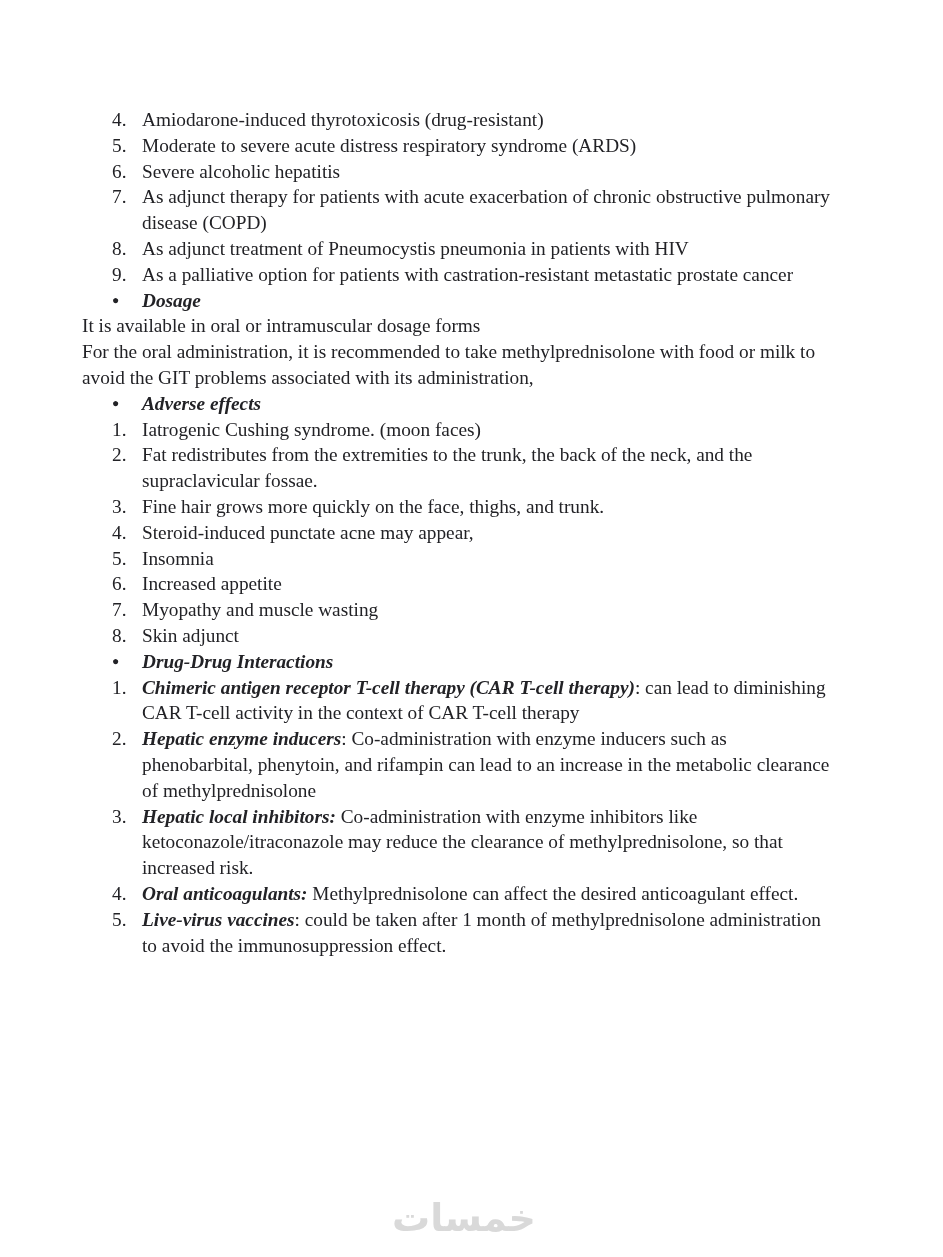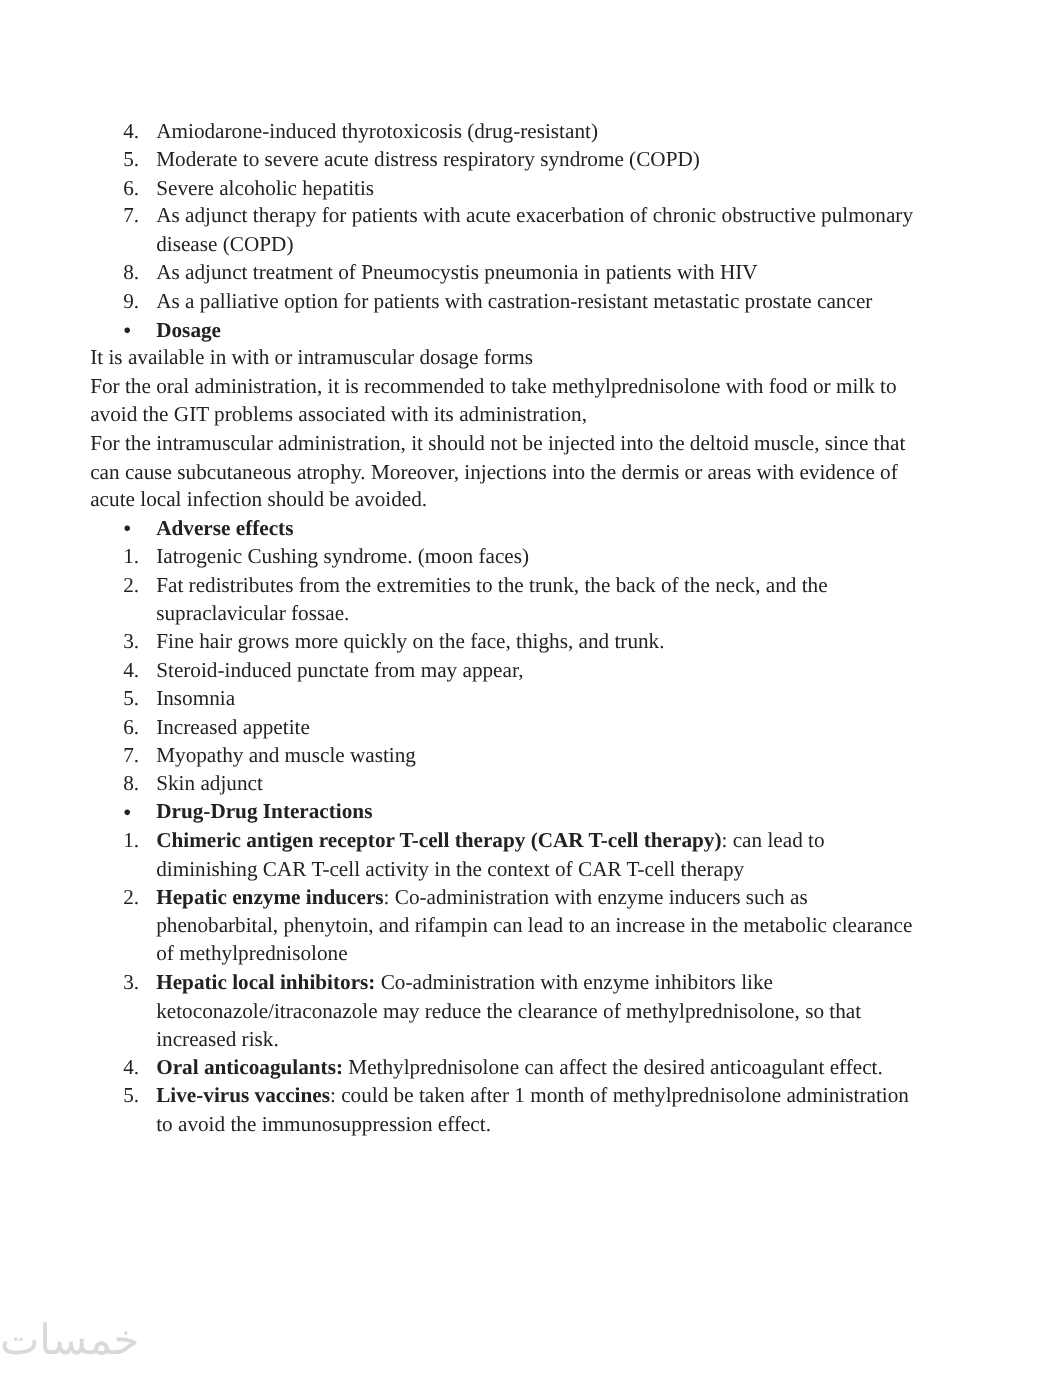--- a/index.html
+++ b/index.html
@@ -33,47 +33,47 @@
   }
   .list-marker {
     flex: 0 0 30px;
     line-height: 25.8px;
   }
   .list-marker.bullet {
     font-size: 12px;
     line-height: 25.8px;
   }
   .item-text { flex: 1 1 auto; }
-  .item-text b, .item-text strong { font-weight: bold; }
+  .item-text b, .item-text strong { font-weight: bold; font-style: italic; }
   .watermark {
     position: absolute;
     left: 0; top: 1196px;
     width: 928px;
-    text-align: left;
+    text-align: center;
     font-family: "DejaVu Sans", sans-serif;
     font-size: 38px;
-    font-weight: normal;
+    font-weight: bold;
     letter-spacing: 1px;
     color: #d9d9d9;
     direction: rtl;
   }
 </style>
 </head>
 <body>
 
 <div class="page" style="background: rgb(255, 255, 255);">
   <div class="content" id="doc-content" style="color: rgb(34, 34, 38);">
       <div class="list">
         <div class="list-row">
           <span class="list-marker">4.</span>
           <span class="item-text"><span>Amiodarone-induced thyrotoxicosis (drug-resistant)</span></span>
         </div>
         <div class="list-row">
           <span class="list-marker">5.</span>
-          <span class="item-text"><span>Moderate to severe acute distress respiratory syndrome (COPD)</span></span>
+          <span class="item-text"><span>Moderate to severe acute distress respiratory syndrome (ARDS)</span></span>
         </div>
         <div class="list-row">
           <span class="list-marker">6.</span>
           <span class="item-text"><span>Severe alcoholic hepatitis</span></span>
         </div>
         <div class="list-row">
           <span class="list-marker">7.</span>
           <span class="item-text"><span>As adjunct therapy for patients with acute exacerbation of chronic obstructive pulmonary disease (COPD)</span></span>
         </div>
         <div class="list-row">
@@ -82,43 +82,42 @@
         </div>
         <div class="list-row">
           <span class="list-marker">9.</span>
           <span class="item-text"><span>As a palliative option for patients with castration-resistant metastatic prostate cancer</span></span>
         </div>
         <div class="list-row">
           <span class="list-marker bullet">●</span>
           <span class="item-text"><b>Dosage</b></span>
         </div>
       </div>
-      <p class="para">It is available in with or intramuscular dosage forms</p>
+      <p class="para">It is available in oral or intramuscular dosage forms</p>
       <p class="para">For the oral administration, it is recommended to take methylprednisolone with food or milk to avoid the GIT problems associated with its administration,</p>
-      <p class="para">For the intramuscular administration, it should not be injected into the deltoid muscle, since that can cause subcutaneous atrophy. Moreover, injections into the dermis or areas with evidence of acute local infection should be avoided.</p>
       <div class="list">
         <div class="list-row">
           <span class="list-marker bullet">●</span>
           <span class="item-text"><b>Adverse effects</b></span>
         </div>
         <div class="list-row">
           <span class="list-marker">1.</span>
           <span class="item-text"><span>Iatrogenic Cushing syndrome. (moon faces)</span></span>
         </div>
         <div class="list-row">
           <span class="list-marker">2.</span>
           <span class="item-text"><span>Fat redistributes from the extremities to the trunk, the back of the neck, and the supraclavicular fossae.</span></span>
         </div>
         <div class="list-row">
           <span class="list-marker">3.</span>
           <span class="item-text"><span>Fine hair grows more quickly on the face, thighs, and trunk.</span></span>
         </div>
         <div class="list-row">
           <span class="list-marker">4.</span>
-          <span class="item-text"><span>Steroid-induced punctate from may appear,</span></span>
+          <span class="item-text"><span>Steroid-induced punctate acne may appear,</span></span>
         </div>
         <div class="list-row">
           <span class="list-marker">5.</span>
           <span class="item-text"><span>Insomnia</span></span>
         </div>
         <div class="list-row">
           <span class="list-marker">6.</span>
           <span class="item-text"><span>Increased appetite</span></span>
         </div>
         <div class="list-row">

